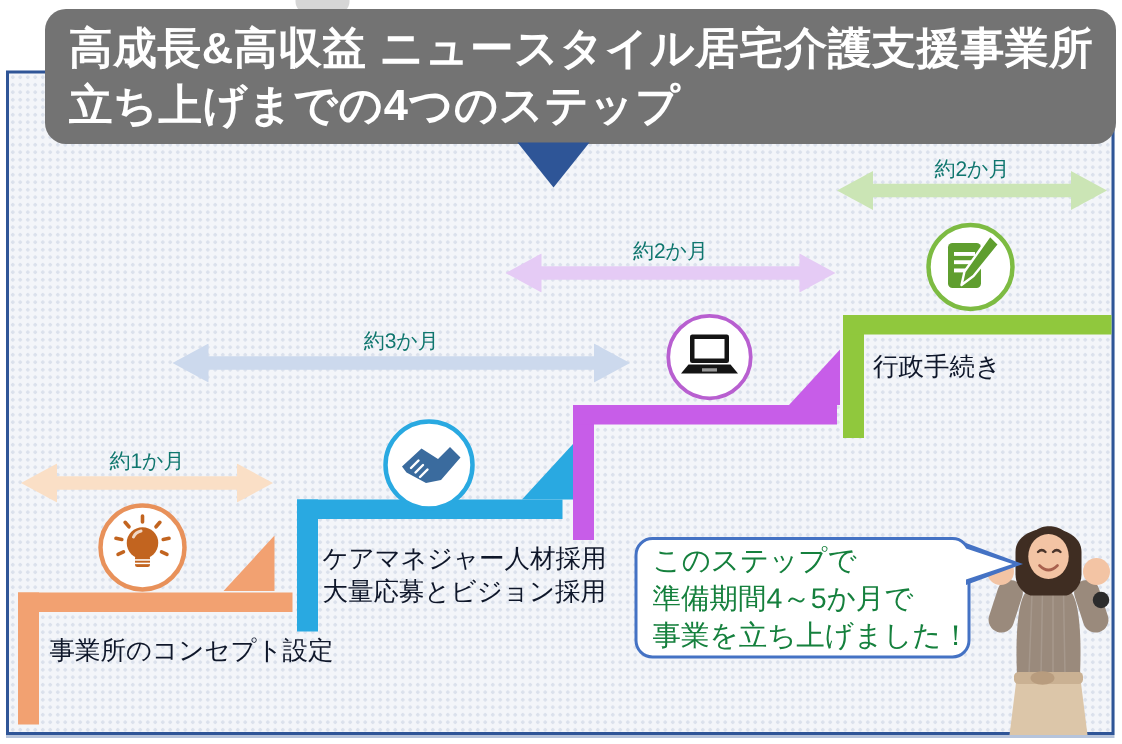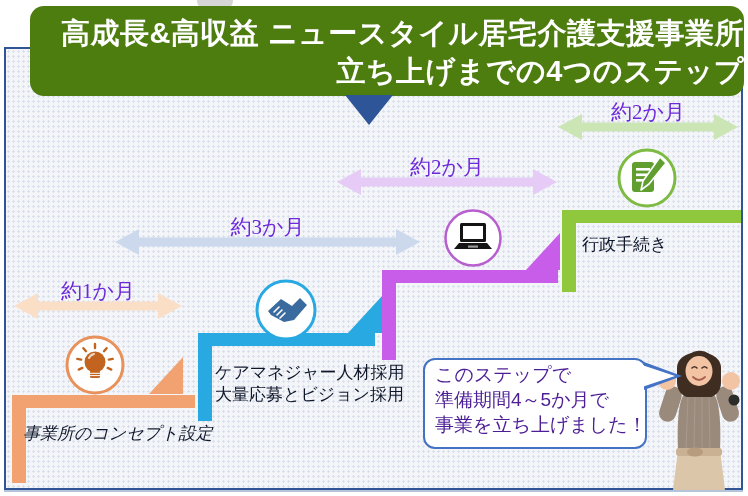--- a/index.html
+++ b/index.html
@@ -19,25 +19,24 @@
     background-size:5px 5px;
     box-shadow:0 2px 0 rgba(47,85,151,.35);
   }
   .top-fragment{
     left:197px;top:0;width:36px;height:9px;background:#d6d6d6;
     border-radius:0 0 8px 8px;
   }
 
   
   .banner{
-    left:30px;top:6px;width:714px;height:90px;background:#4d7c0f;
+    left:30px;top:6px;width:714px;height:90px;background:#737373;
     border-radius:14px;color:#fff;font-weight:800;
     font-size:29px;line-height:38px;padding:8px 0 0 16px;box-sizing:border-box;
     letter-spacing:.5px;
-    text-align:right;
   }
   .banner-tail{
     left:345px;top:95px;width:0;height:0;
     border-left:24px solid transparent;border-right:24px solid transparent;
     border-top:30px solid #2E5597;
   }
 
   
   .vbar,.hbar{position:absolute;}
   .s1{background:#F2A171;}
@@ -53,47 +52,47 @@
   .h1{left:12px;top:395px;width:183px;height:13px;}
   .v2{left:198px;top:333px;width:14px;height:88px;}
   .h2{left:198px;top:333px;width:177px;height:13px;}
   .v3{left:382px;top:270px;width:14px;height:90px;}
   .h3{left:382px;top:270px;width:176px;height:13px;}
   .v4{left:562px;top:210px;width:14px;height:82px;}
   .h4{left:562px;top:210px;width:179px;height:13px;}
 
   
   .step-text{color:#0f172a;font-size:17px;line-height:22px;white-space:nowrap;}
-  .t-s1{left:23px;top:423px;font-style:italic;}
+  .t-s1{left:33px;top:423px;}
   .t-s2{left:215px;top:362px;}
   .t-s3{left:400px;top:298px;}
   .t-s4{left:582px;top:234px;}
 
   
   .duration{display:flex;flex-direction:column;align-items:center;}
-  .duration-label{font-size:21px;line-height:24px;color:#6d28d9;white-space:nowrap;font-family:Liberation Serif, serif;}
+  .duration-label{font-size:14px;line-height:24px;color:#0f766e;white-space:nowrap;}
   .duration svg{margin-top:-10px;display:block;}
-  .a1{left:14px;top:279px;width:168px;text-align:right;}
+  .a1{left:14px;top:295px;width:168px;text-align:right;}
   .a2{left:115px;top:215px;width:305px;}
   .a3{left:337px;top:155px;width:220px;}
   .a4{left:558px;top:100px;width:180px;}
 
   
   .icon{display:block;}
   .i1{left:64px;top:334px;}
   .i2{left:254px;top:278px;}
   .i3{left:443px;top:208px;}
   .i4{left:616px;top:147px;}
 
   
   .bubble{
     left:423px;top:358px;width:200px;
     background:#fff;border:2px solid #4472C4;border-radius:12px;
-    padding:2px 10px 10px 10px;
-    color:#4c1d95;font-size:19px;line-height:25px;white-space:nowrap;
+    padding:2px 10px 0 10px;
+    color:#15803d;font-size:19px;line-height:25px;white-space:nowrap;
     z-index:5;
   }
   .bubble-tail-border{
     left:644px;top:362px;width:0;height:0;z-index:6;
     border-top:14px solid transparent;border-bottom:14px solid transparent;
     border-left:38px solid #4472C4;
   }
   .bubble-tail-fill{
     left:642px;top:365px;width:0;height:0;z-index:7;
     border-top:11px solid transparent;border-bottom:11px solid transparent;

